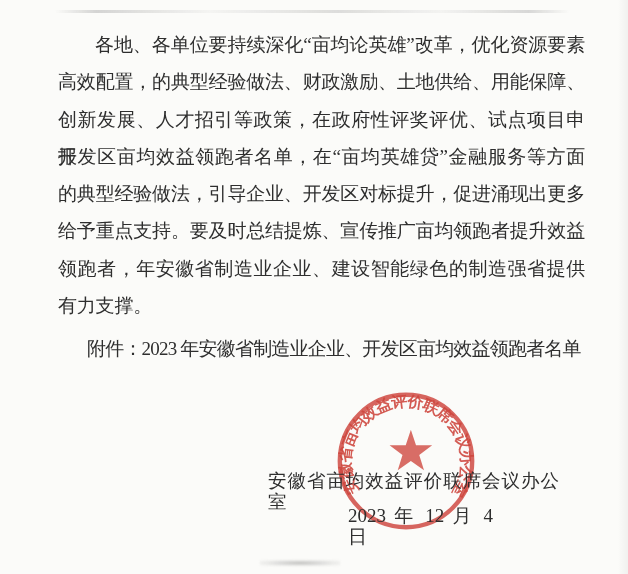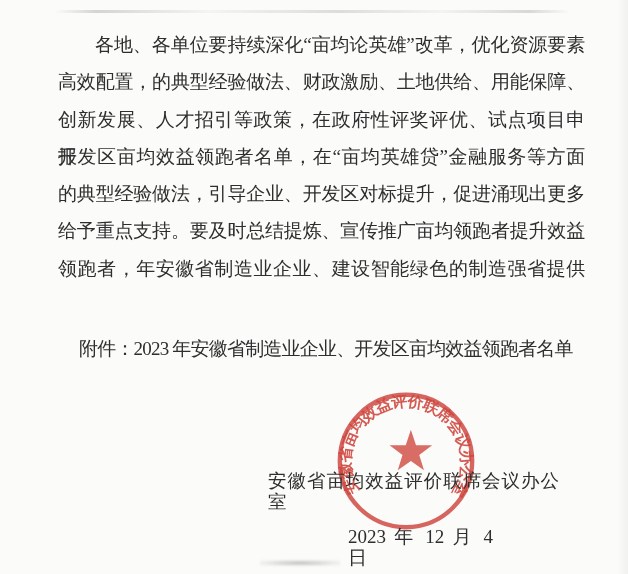--- a/index.html
+++ b/index.html
@@ -41,21 +41,21 @@
   .body-text .line{
     text-align:justify;
     text-align-last:justify;
     height:37.3px;
   }
   .body-text .line.first{text-indent:37px;font-family:Liberation Serif, serif;}
   .body-text .line.last{
     text-align:left;text-align-last:left;
   }
   .attachment{
-    position:absolute;left:44px;top:338px;width:527px;
+    position:absolute;left:52px;top:338px;width:527px;
     font-size:19px;line-height:22px;
     letter-spacing:-0.8px;
     text-indent:35px;
     white-space:nowrap;
   }
   
   .seal{
     position:absolute;left:333px;top:388px;width:146px;height:146px;
     z-index:1;
     mix-blend-mode:multiply;
@@ -75,38 +75,38 @@
     position:absolute;left:268px;top:471px;width:291px;
     font-size:18.5px;line-height:21px;
     text-align:justify;text-align-last:justify;
     z-index:2;
   }
   .date-line{
     position:absolute;left:348px;top:505px;width:145px;
     font-size:19px;line-height:21px;
     text-align:justify;text-align-last:justify;
     z-index:2;
-    margin-top:21px;
   }
 </style>
 </head>
 <body>
 
 <div class="page">
 
   <div class="streak-top"></div>
 
   <div class="body-text">
     <div class="line first">各地、各单位要持续深化“亩均论英雄”改革，优化资源要素</div>
     <div class="line">高效配置，的典型经验做法、财政激励、土地供给、用能保障、</div>
     <div class="line">创新发展、人才招引等政策，在政府性评奖评优、试点项目申报、</div>
     <div class="line">开发区亩均效益领跑者名单，在“亩均英雄贷”金融服务等方面</div>
     <div class="line">的典型经验做法，引导企业、开发区对标提升，促进涌现出更多</div>
     <div class="line">给予重点支持。要及时总结提炼、宣传推广亩均领跑者提升效益</div>
     <div class="line">领跑者，年安徽省制造业企业、建设智能绿色的制造强省提供</div>
+    <div class="line last">有力支撑。</div>
   </div>
 
   <div class="attachment">附件：2023 年安徽省制造业企业、开发区亩均效益领跑者名单</div>
 
   <svg class="seal" viewBox="0 0 150 150" aria-hidden="true">
     <defs>
       <path id="seal-arc-path" d="M 26.6 106.0 A 57 57 0 1 1 123.4 106.0" fill="none"></path>
     </defs>
     <circle cx="75" cy="75" r="68"></circle>
     <text class="seal-arc">

